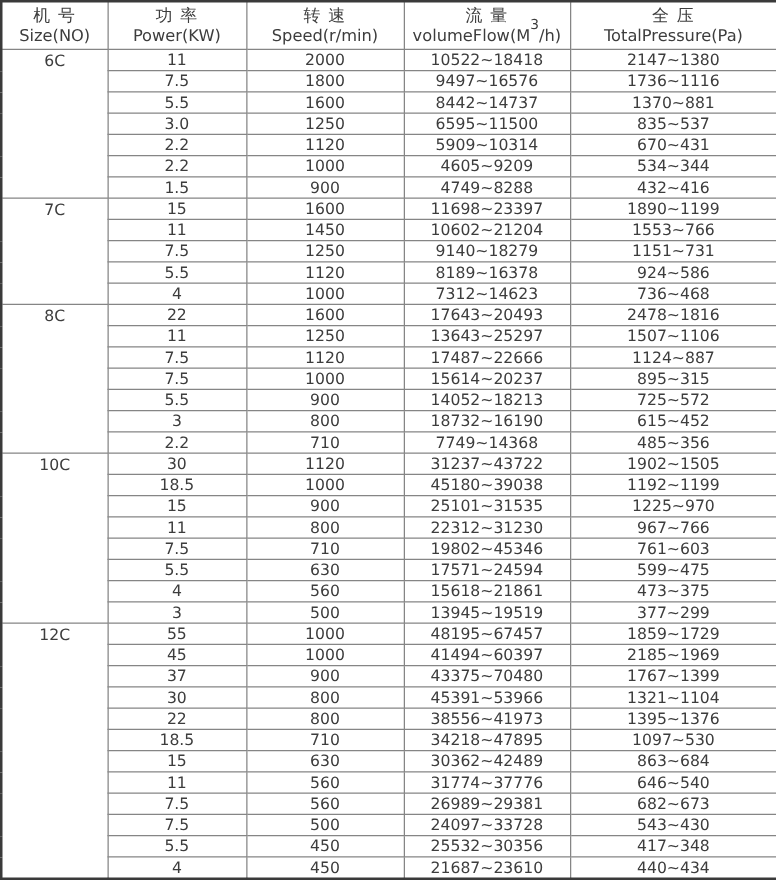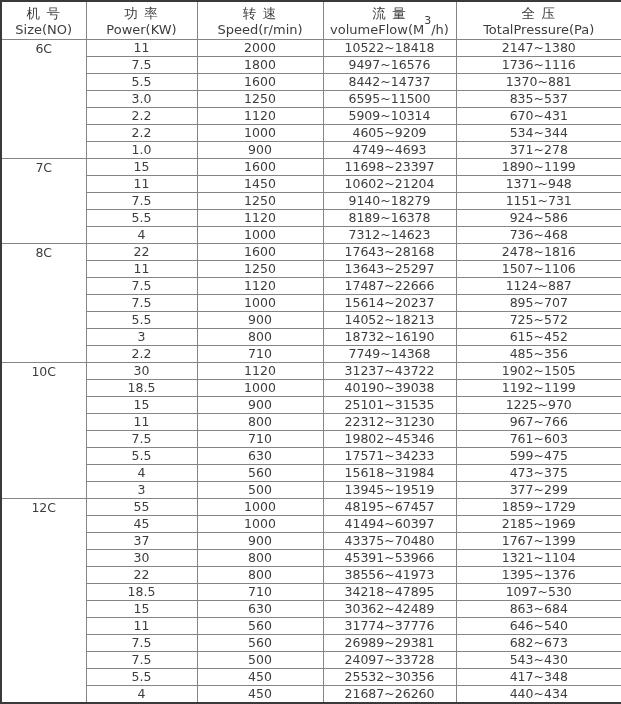--- a/index.html
+++ b/index.html
@@ -129,37 +129,37 @@
           <td>5909~10314</td>
           <td>670~431</td>
         </tr>
         <tr>
           <td>2.2</td>
           <td>1000</td>
           <td>4605~9209</td>
           <td>534~344</td>
         </tr>
         <tr>
-          <td>1.0</td>
+          <td>1.5</td>
           <td>900</td>
-          <td>4749~4693</td>
-          <td>371~278</td>
+          <td>4749~8288</td>
+          <td>432~416</td>
         </tr>
         <tr>
           <td rowspan="5" class="size-cell">7C</td>
           <td>15</td>
           <td>1600</td>
           <td>11698~23397</td>
           <td>1890~1199</td>
         </tr>
         <tr>
           <td>11</td>
           <td>1450</td>
           <td>10602~21204</td>
-          <td>1371~948</td>
+          <td>1553~766</td>
         </tr>
         <tr>
           <td>7.5</td>
           <td>1250</td>
           <td>9140~18279</td>
           <td>1151~731</td>
         </tr>
         <tr>
           <td>5.5</td>
           <td>1120</td>
@@ -169,40 +169,40 @@
         <tr>
           <td>4</td>
           <td>1000</td>
           <td>7312~14623</td>
           <td>736~468</td>
         </tr>
         <tr>
           <td rowspan="7" class="size-cell">8C</td>
           <td>22</td>
           <td>1600</td>
-          <td>17643~28168</td>
+          <td>17643~20493</td>
           <td>2478~1816</td>
         </tr>
         <tr>
           <td>11</td>
           <td>1250</td>
           <td>13643~25297</td>
           <td>1507~1106</td>
         </tr>
         <tr>
           <td>7.5</td>
           <td>1120</td>
           <td>17487~22666</td>
           <td>1124~887</td>
         </tr>
         <tr>
           <td>7.5</td>
           <td>1000</td>
           <td>15614~20237</td>
-          <td>895~707</td>
+          <td>895~315</td>
         </tr>
         <tr>
           <td>5.5</td>
           <td>900</td>
           <td>14052~18213</td>
           <td>725~572</td>
         </tr>
         <tr>
           <td>3</td>
           <td>800</td>
@@ -218,21 +218,21 @@
         <tr>
           <td rowspan="8" class="size-cell">10C</td>
           <td>30</td>
           <td>1120</td>
           <td>31237~43722</td>
           <td>1902~1505</td>
         </tr>
         <tr>
           <td>18.5</td>
           <td>1000</td>
-          <td>40190~39038</td>
+          <td>45180~39038</td>
           <td>1192~1199</td>
         </tr>
         <tr>
           <td>15</td>
           <td>900</td>
           <td>25101~31535</td>
           <td>1225~970</td>
         </tr>
         <tr>
           <td>11</td>
@@ -242,27 +242,27 @@
         </tr>
         <tr>
           <td>7.5</td>
           <td>710</td>
           <td>19802~45346</td>
           <td>761~603</td>
         </tr>
         <tr>
           <td>5.5</td>
           <td>630</td>
-          <td>17571~34233</td>
+          <td>17571~24594</td>
           <td>599~475</td>
         </tr>
         <tr>
           <td>4</td>
           <td>560</td>
-          <td>15618~31984</td>
+          <td>15618~21861</td>
           <td>473~375</td>
         </tr>
         <tr>
           <td>3</td>
           <td>500</td>
           <td>13945~19519</td>
           <td>377~299</td>
         </tr>
         <tr>
           <td rowspan="12" class="size-cell">12C</td>
@@ -327,18 +327,18 @@
         </tr>
         <tr>
           <td>5.5</td>
           <td>450</td>
           <td>25532~30356</td>
           <td>417~348</td>
         </tr>
         <tr>
           <td>4</td>
           <td>450</td>
-          <td>21687~26260</td>
+          <td>21687~23610</td>
           <td>440~434</td>
         </tr>
       </tbody>
   </table>
 </div>
 
 </body></html>

